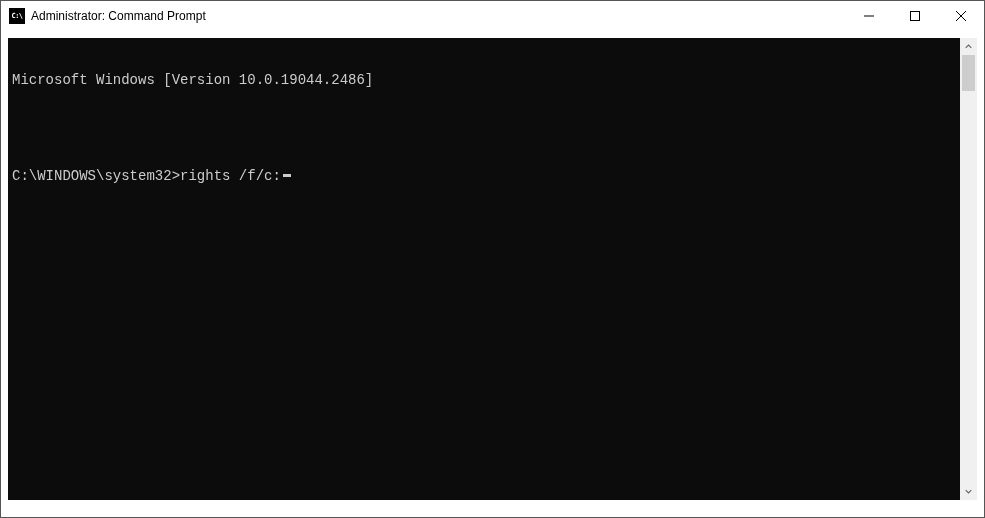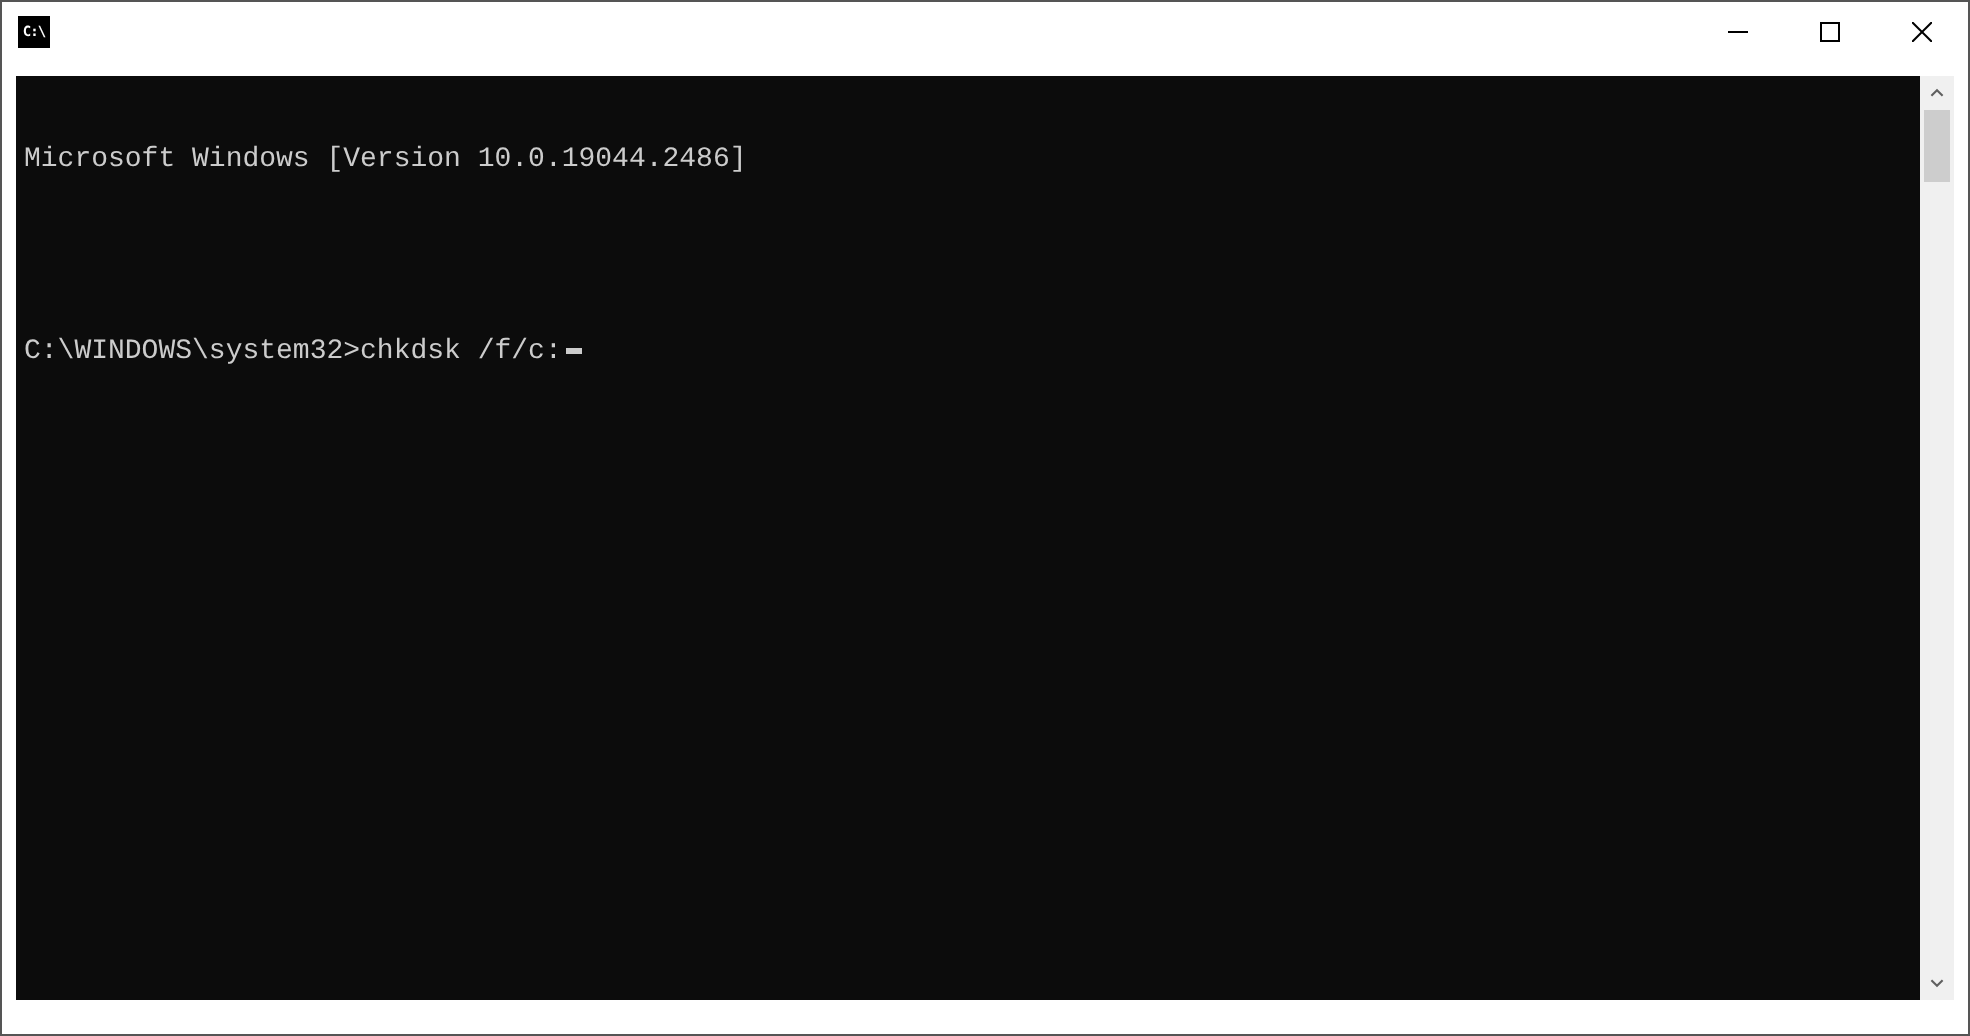--- a/index.html
+++ b/index.html
@@ -143,20 +143,21 @@
     }
   </style>
 </head>
 <body>
 
 <div class="window">
   <div class="titlebar">
     <div class="titlebar-icon">
       <span class="titlebar-icon-text">C:\</span>
     </div>
+    <span class="titlebar-title">Administrator: Command Prompt</span>
     <div class="titlebar-spacer"></div>
     <div class="titlebar-controls">
       <button class="titlebar-button">
         <svg viewBox="0 0 10 10">
             <line x1="0" y1="5" x2="10" y2="5" stroke="#000" stroke-width="1"></line>
           </svg>
       </button>
       <button class="titlebar-button">
         <svg viewBox="0 0 10 10">
             <rect x="0.5" y="0.5" width="9" height="9" fill="none" stroke="#000" stroke-width="1"></rect>
@@ -167,21 +168,21 @@
             <line x1="0" y1="0" x2="10" y2="10" stroke="#000" stroke-width="1"></line>
             <line x1="10" y1="0" x2="0" y2="10" stroke="#000" stroke-width="1"></line>
           </svg>
       </button>
     </div>
   </div>
   <div class="console-wrapper">
     <div class="console">
       <div class="console-line">Microsoft Windows [Version 10.0.19044.2486]</div>
       <div class="console-line"></div>
-      <div class="console-line prompt-line"><span>C:\WINDOWS\system32&gt;</span><span>chkdsk /f/c:</span> <span class="cursor"></span></div>
+      <div class="console-line prompt-line"><span>C:\WINDOWS\system32&gt;</span><span>rights /f/c:</span> <span class="cursor"></span></div>
     </div>
     <div class="scrollbar">
       <div class="scrollbar-button">
         <svg viewBox="0 0 10 10">
             <polyline points="1,7 5,3 9,7" fill="none" stroke="#606060" stroke-width="1.5"></polyline>
           </svg>
       </div>
       <div class="scrollbar-track">
         <div class="scrollbar-thumb"></div>
       </div>

